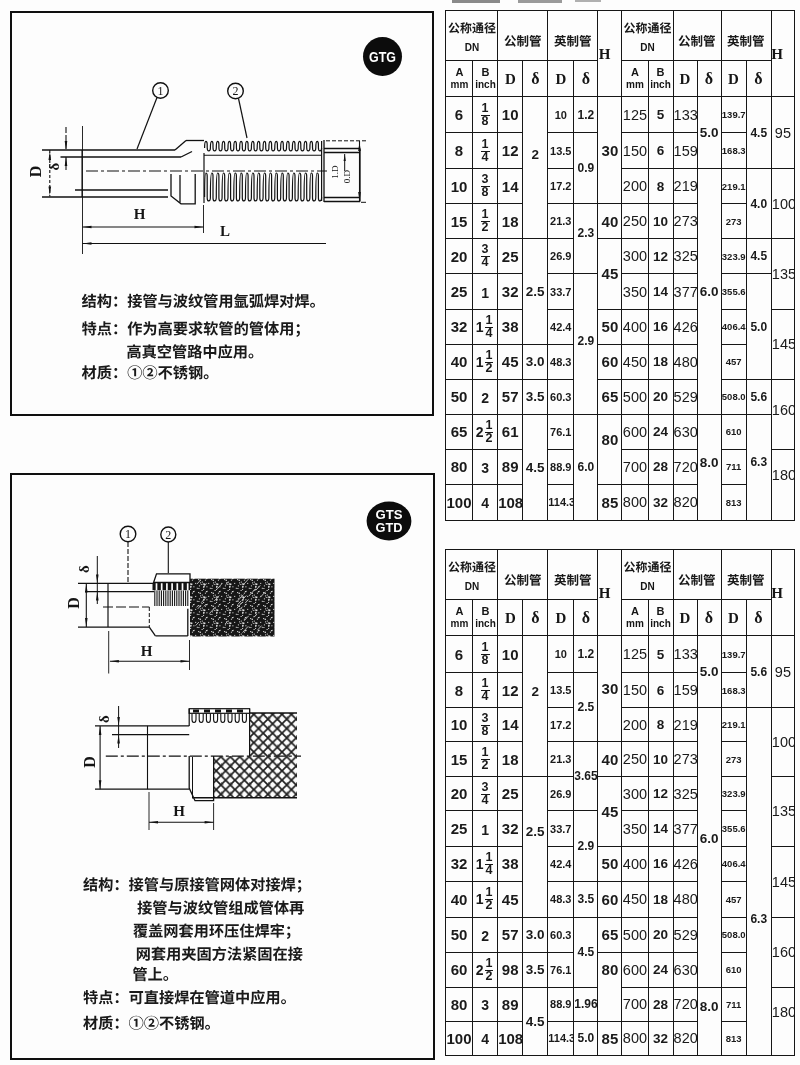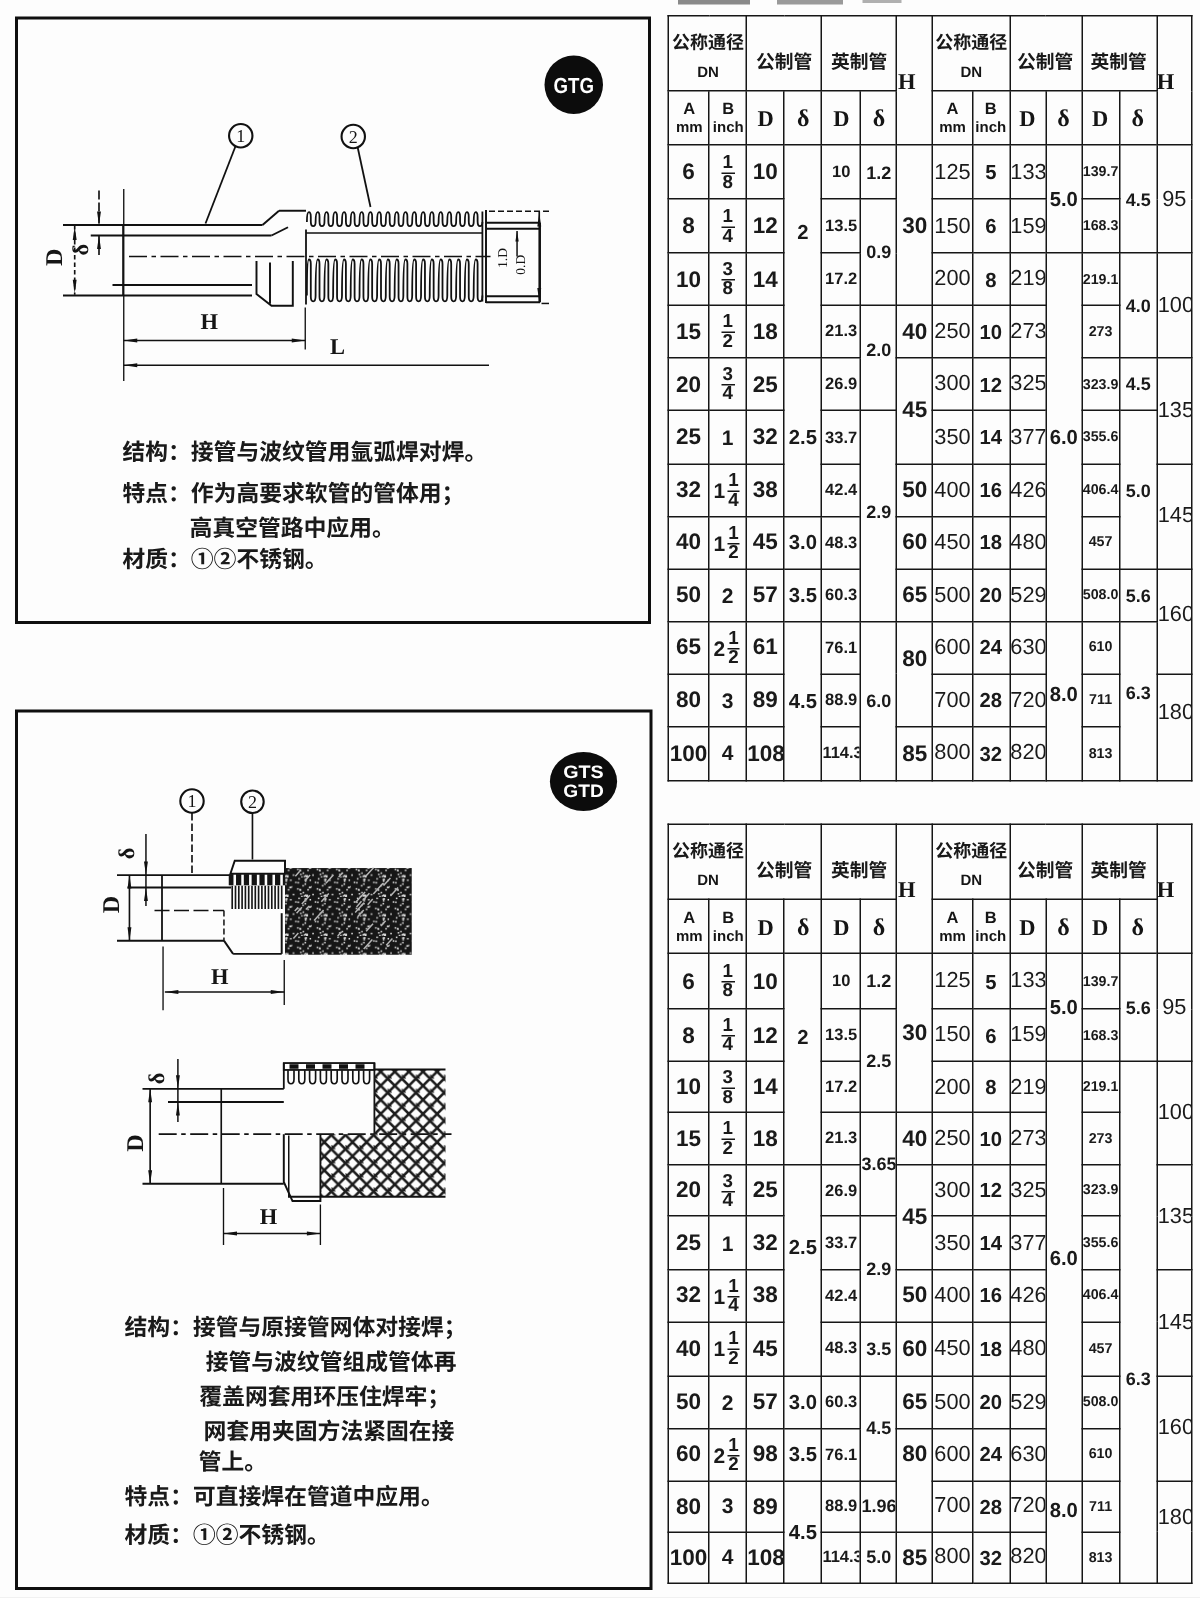--- a/index.html
+++ b/index.html
@@ -121,21 +121,21 @@
           <td class="crdm" rowspan="7"><span>6.0</span></td>
           <td class="crde">219.1</td>
           <td class="crde2" rowspan="2"><span>4.0</span></td>
           <td class="crh" rowspan="2"><span>100</span></td>
         </tr>
 <tr style="height:35px">
           <td class="ca">15</td>
           <td class="cb"><span class="fr"><b>1</b><i>2</i></span></td>
           <td class="cd">18</td>
           <td class="cde">21.3</td>
-          <td class="cde2" rowspan="2"><span style="position:relative;top:-6px">2.0</span></td>
+          <td class="cde2" rowspan="2"><span style="position:relative;top:-6px">2.3</span></td>
           <td class="ch" rowspan="1"><span>40</span></td>
           <td class="cra">250</td>
           <td class="crb">10</td>
           <td class="crd">273</td>
           <td class="crde">273</td>
         </tr>
 <tr style="height:35px">
           <td class="ca">20</td>
           <td class="cb"><span class="fr"><b>3</b><i>4</i></span></td>
           <td class="cd">25</td>

